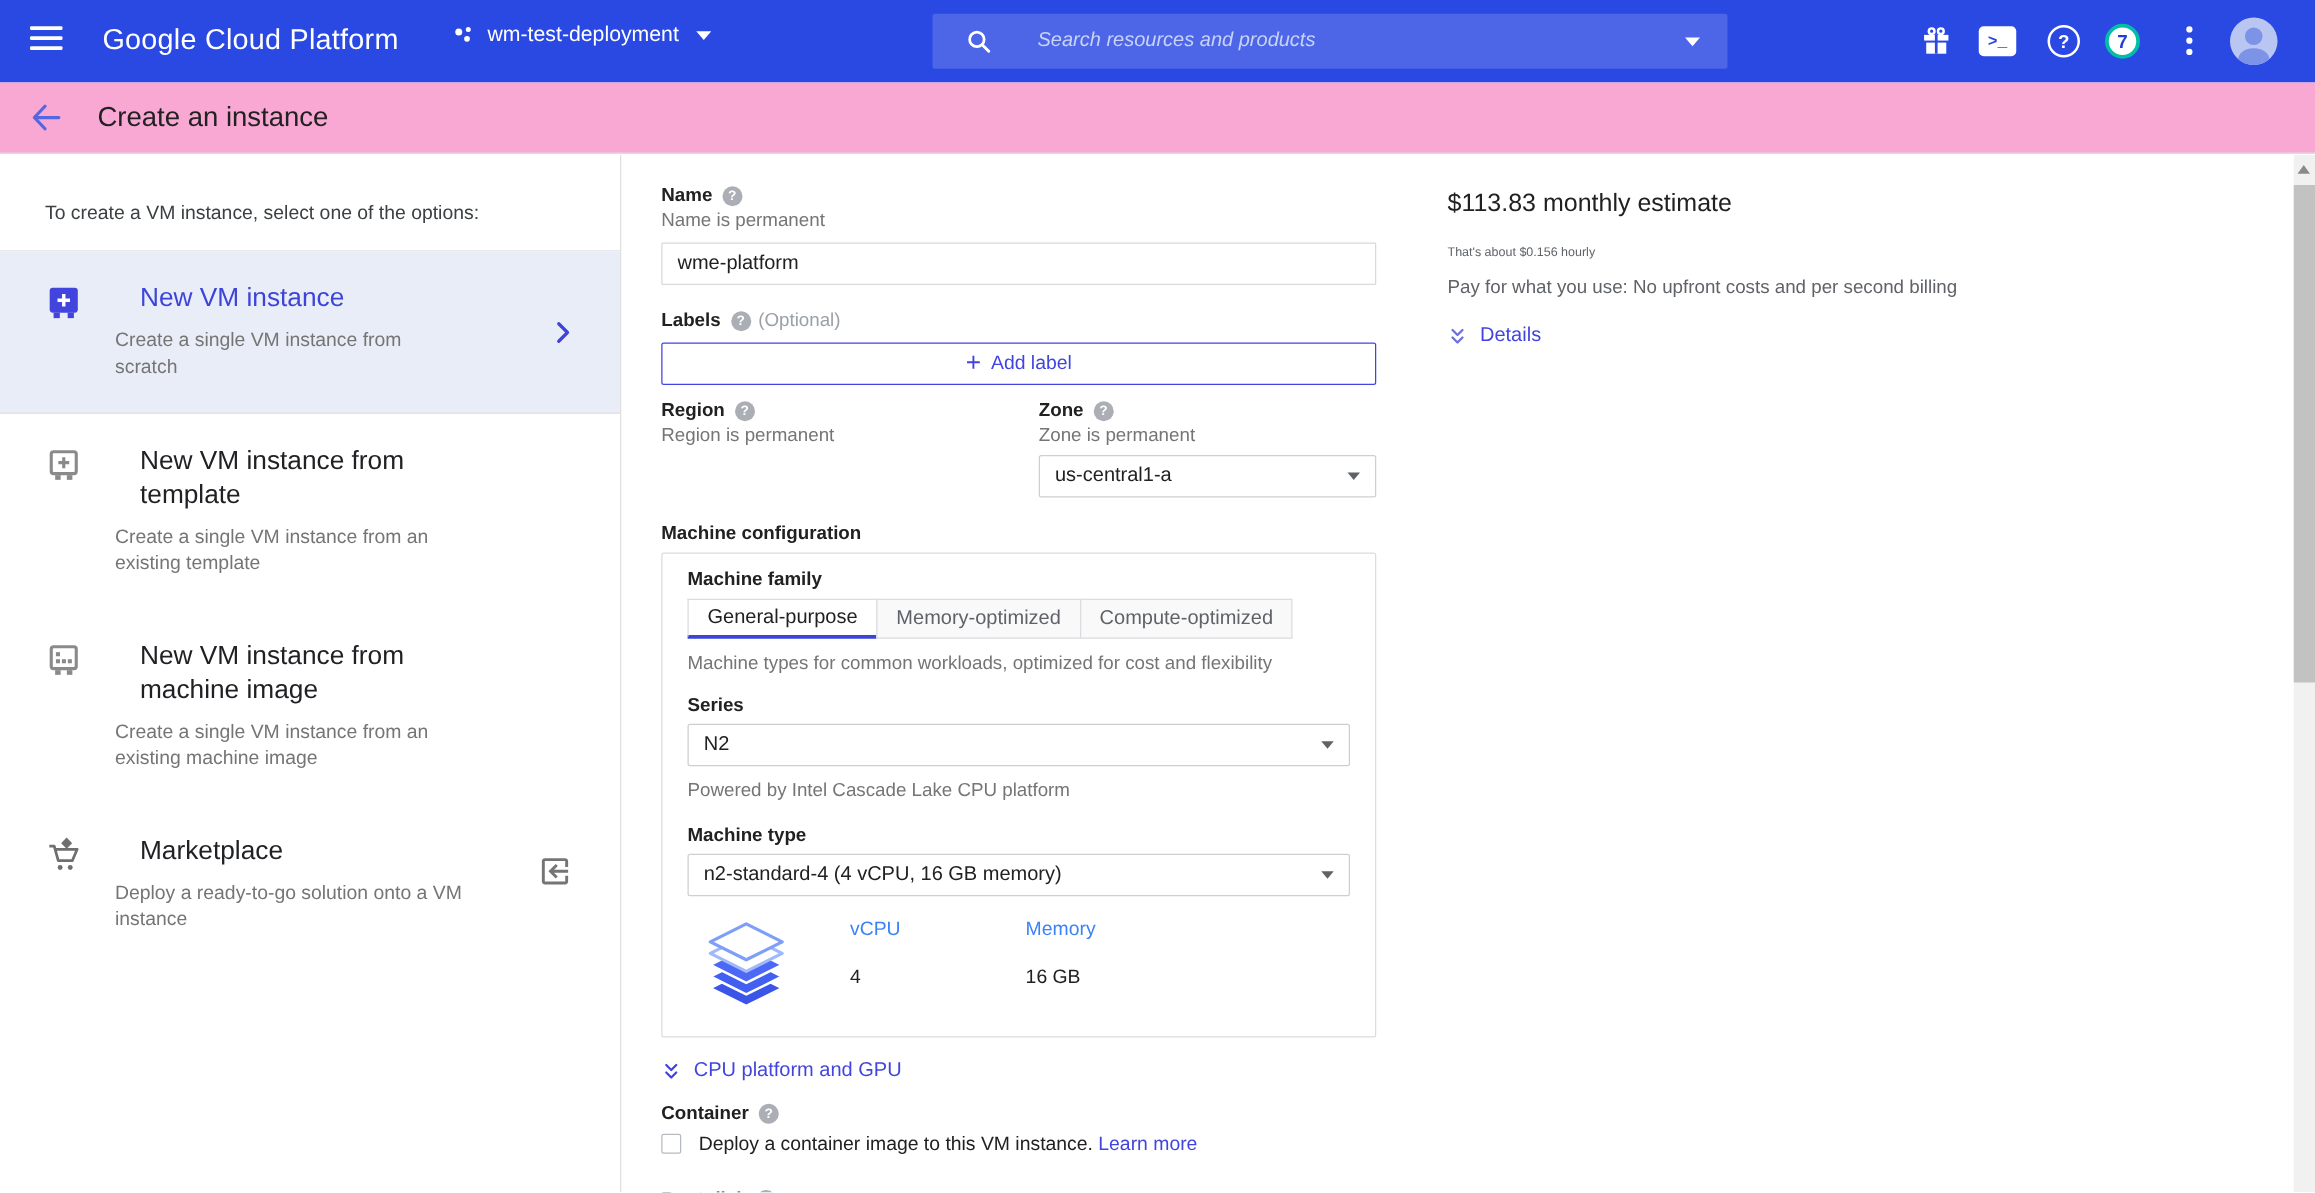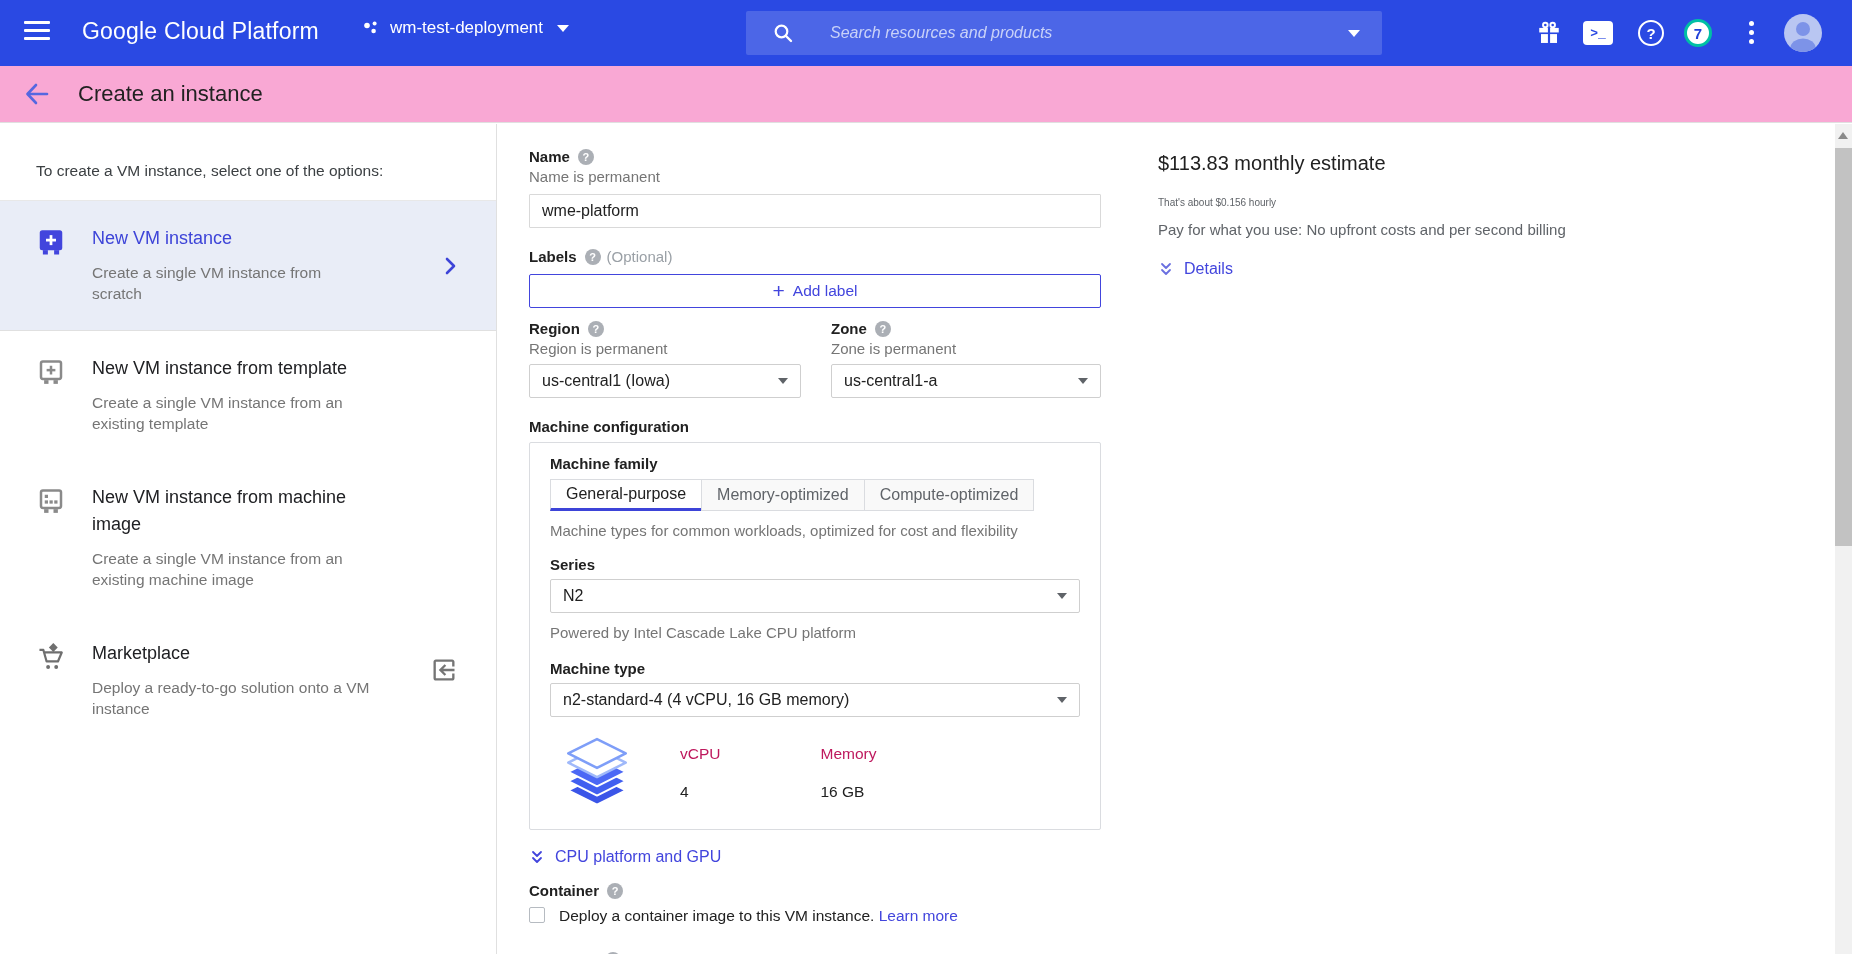--- a/index.html
+++ b/index.html
@@ -34,21 +34,21 @@
   .back-btn{margin-left:22px;cursor:pointer;width:30px;height:30px;}
   .page-title{margin-left:26px;font-size:22px;color:#212121;}
 
   
   .sidebar{position:absolute;left:0;top:124px;width:497px;height:830px;background:#fff;border-right:1px solid #e0e0e0;}
   .sb-intro{padding:38px 36px 20px 36px;font-size:15.5px;color:#3c4043;border-bottom:1px solid #e8e8e8;}
   .sb-item{position:relative;padding:24px 60px 26px 36px;cursor:pointer;display:flex;}
   .sb-item.selected{background:#e9edf7;border-bottom:1px solid #e0e0e0;}
   .sb-ic{width:30px;flex:0 0 30px;margin-top:2px;}
   .sb-body{margin-left:26px;}
-  .sb-title{font-size:18px;color:#202124;line-height:27px;max-width:290px;}
+  .sb-title{font-size:21px;color:#202124;line-height:27px;max-width:290px;margin-left:20px;}
   .sb-item.selected .sb-title{color:#3d44d8;}
   .sb-sub{font-size:15.5px;color:#757575;line-height:21px;margin-top:10px;max-width:280px;}
   .sb-chev{position:absolute;right:34px;top:50%;margin-top:-12px;}
   .mk-exit{position:absolute;right:38px;top:40px;cursor:pointer;}
 
   
   .main{position:absolute;left:498px;top:124px;width:660px;height:830px;background:#fff;}
   .form{padding:24px 0 0 31px;width:603px;}
   .fld-label{font-size:15px;font-weight:bold;color:#212121;display:flex;align-items:center;line-height:18px;}
   .opt{font-weight:normal;color:#9aa0a6;margin-left:6px;}
@@ -67,21 +67,21 @@
   .tabs{display:flex;margin-top:6px;}
   .tab{height:32px;line-height:30px;padding:0 15px;font-size:16px;border:1px solid #dadce0;color:#5f6368;background:#f9f9f9;cursor:pointer;white-space:nowrap;}
   .tab + .tab{margin-left:-1px;}
   .tab.active{background:#fff;color:#212121;border-bottom:3px solid #3d44d8;line-height:28px;}
   .mc-hint{font-size:15px;color:#757575;margin-top:10px;line-height:19px;}
   .mc-label{margin-top:16px;font-size:15px;font-weight:bold;color:#212121;}
   .mc-dd{width:100%;}
   .summary{display:flex;align-items:flex-start;margin-top:12px;padding:6px 0 10px 10px;}
   .sum-col{margin-left:46px;}
   .sum-col.second{margin-left:100px;}
-  .sum-lab{font-size:15.5px;color:#be185d;margin-top:10px;}
+  .sum-lab{font-size:15.5px;color:#3b82f6;}
   .sum-val{font-size:15.5px;color:#212121;margin-top:20px;}
   .link-row{margin-top:18px;display:flex;align-items:center;cursor:pointer;}
   .link-row .ltxt{color:#4245dd;font-size:16px;margin-left:10px;}
   .chk-row{margin-top:6px;display:flex;align-items:flex-start;}
   .checkbox{width:16px;height:16px;border:1px solid #b6bbc1;border-radius:2px;background:#fff;margin-top:1px;cursor:pointer;flex:0 0 16px;}
   .chk-text{font-size:15.5px;color:#212121;margin-left:14px;line-height:19px;}
   .lmore{color:#4245dd;cursor:pointer;}
   .bootdisk{margin-top:26px;}
 
   
@@ -246,24 +246,20 @@
         <span>Add label</span>
       </div>
 
       <div class="rz-row">
         <div class="rz-col">
           <div class="fld-label">
             <span>Region</span>
             <span class="help">?</span>
           </div>
           <div class="hint">Region is permanent</div>
-          <div class="dropdown">
-            <span>us-central1 (Iowa)</span>
-            <span class="dd-caret"></span>
-          </div>
         </div>
         <div class="rz-col">
           <div class="fld-label">
             <span>Zone</span>
             <span class="help">?</span>
           </div>
           <div class="hint">Zone is permanent</div>
           <div class="dropdown">
             <span>us-central1-a</span>
             <span class="dd-caret"></span>

